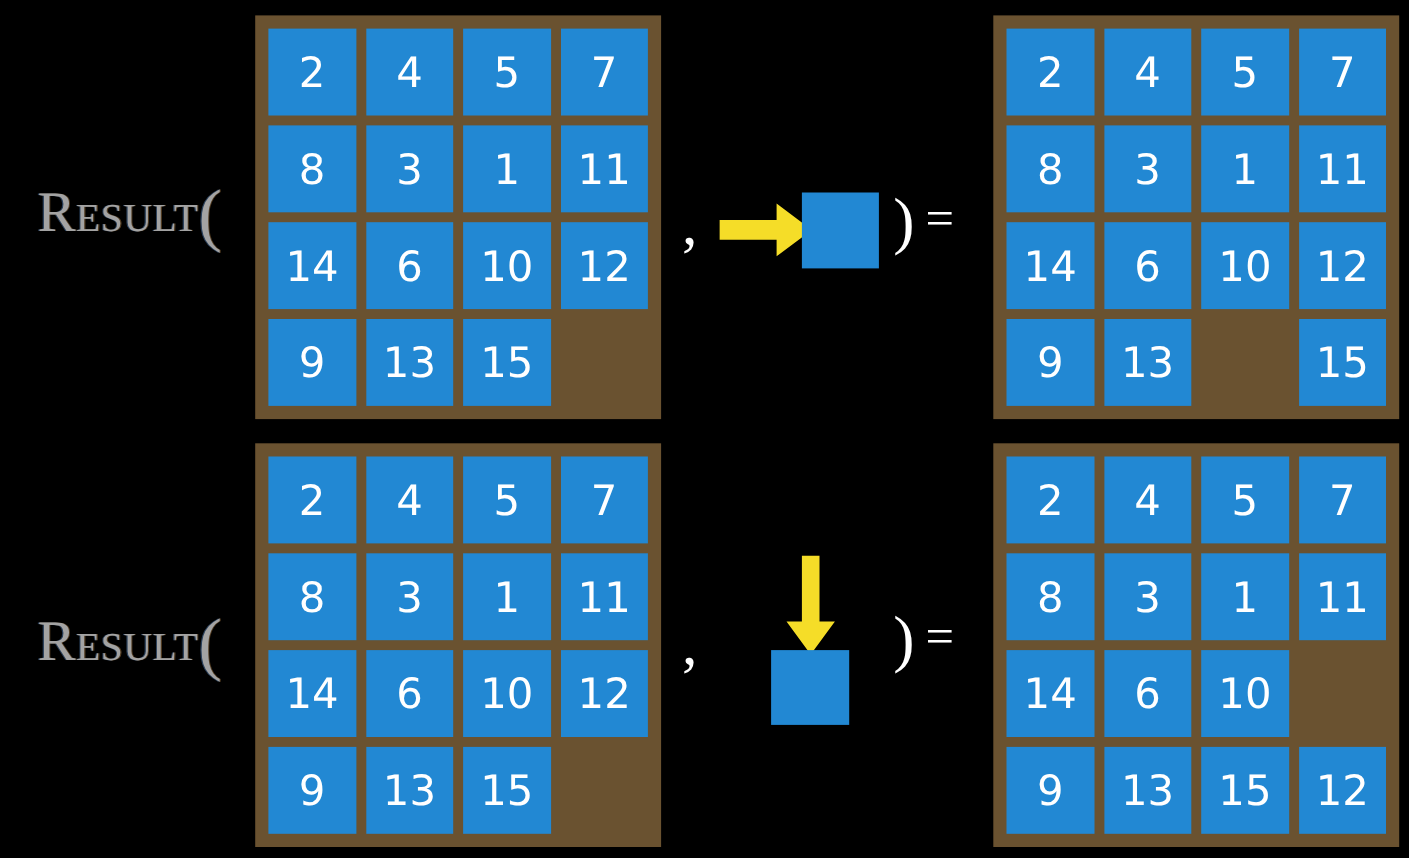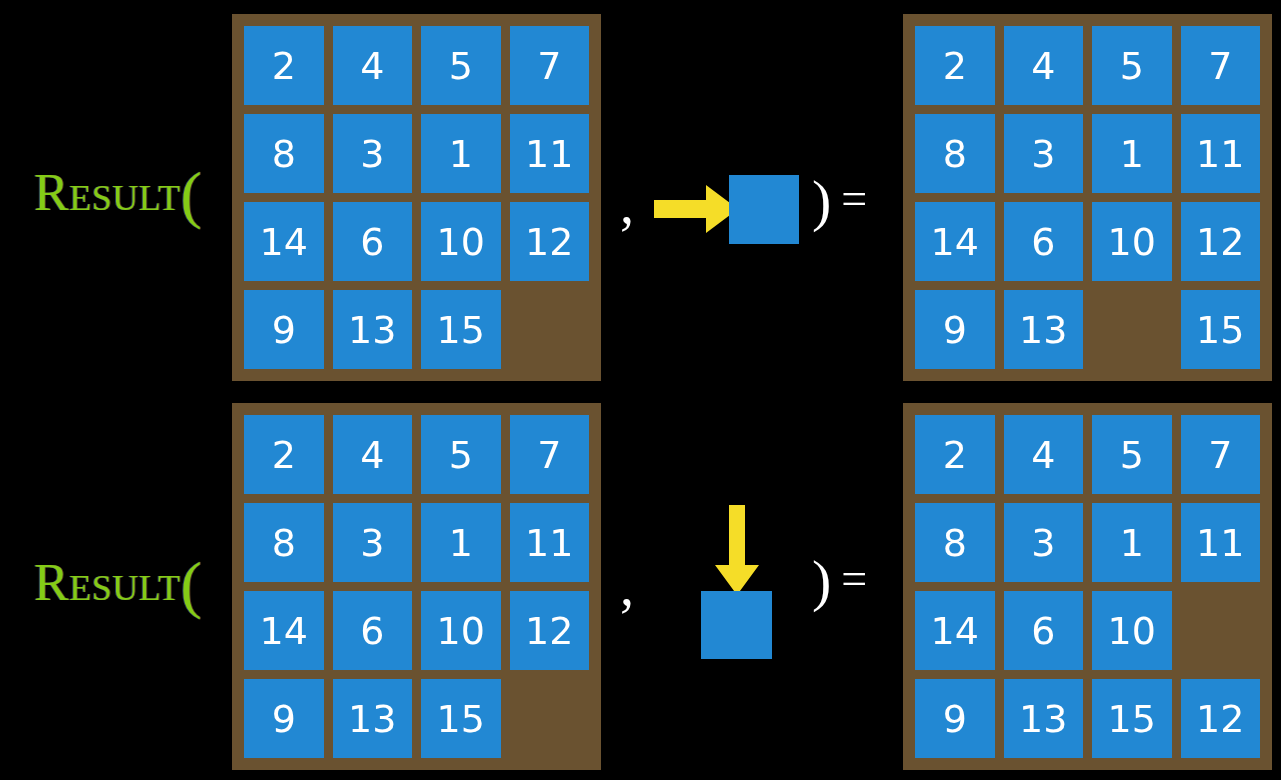--- a/index.html
+++ b/index.html
@@ -31,21 +31,21 @@
   }
   .row-top    { top: 0px; }
   .row-bottom { top: 390px; }
 
   
   .result-label {
     position: absolute;
     left: 34px;
     top: 50%;
     transform: translateY(-50%);
-    color: #84cc16;
+    color: #a3a3a3;
     font-family: "Liberation Serif", "DejaVu Serif", serif;
     font-size: 52px;
     font-variant: small-caps;
     letter-spacing: 0.5px;
     line-height: 1;
     white-space: nowrap;
     text-shadow: 1px 0 0 rgba(150,110,60,.55), -1px 0 0 rgba(90,140,200,.45);
   }
   .result-label .paren {
     font-variant: normal;

